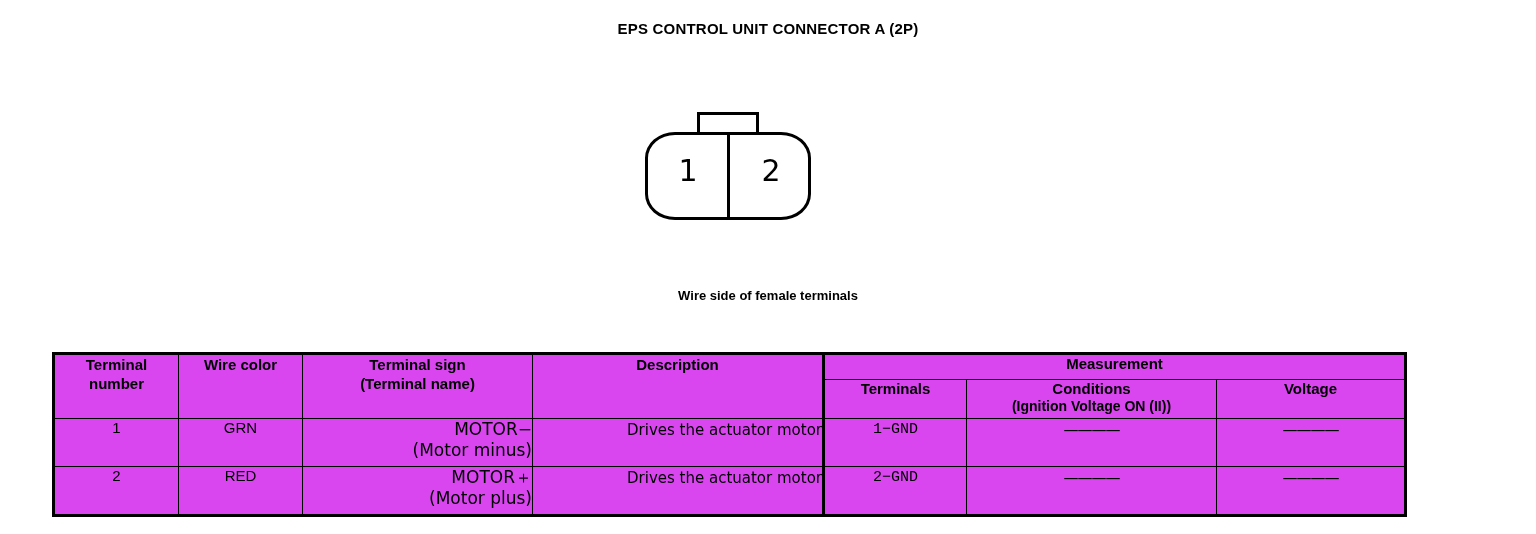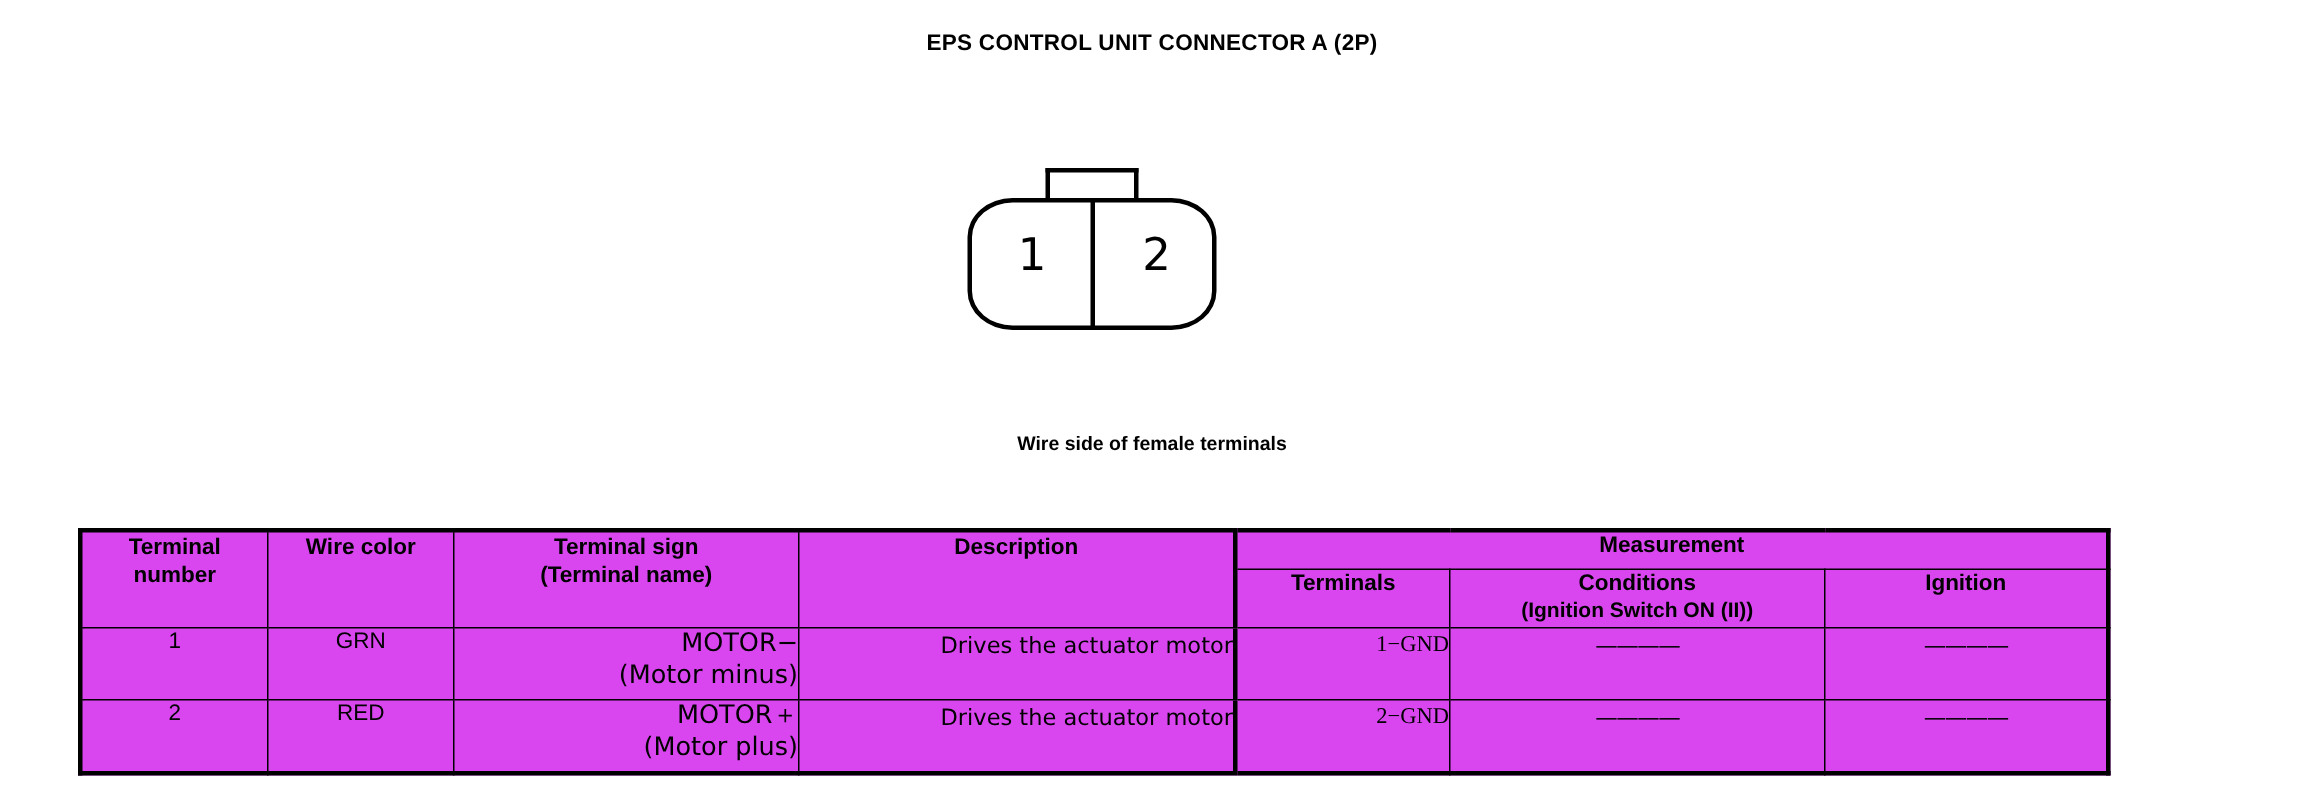--- a/index.html
+++ b/index.html
@@ -153,21 +153,21 @@
     vertical-align: top;
     padding-top: 4px;
   }
   .cell-center { text-align: center; }
   .cell-left   { text-align: right; padding-left: 8px !important; }
   .cell-num    { font-size: 16px; }
 
   .sign-line1 { display: block; line-height: 21px; font-size: 17px; font-family: "DejaVu Sans", sans-serif; }
   .sign-line2 { display: block; line-height: 21px; font-size: 17px; font-family: "DejaVu Sans", sans-serif; }
   .desc-text  { font-size: 16px; font-family: "DejaVu Sans", sans-serif; line-height: 22px; }
-  .terminals-text { font-size: 16px; font-family: Liberation Serif, serif; line-height: 22px; text-align: right; }
+  .terminals-text { font-size: 16px; font-family: Liberation Mono, monospace; line-height: 22px; }
 
   .dash-mark {
     display: block;
     text-align: center;
     font-size: 15px;
     line-height: 22px;
     letter-spacing: -1px;
     font-family: "DejaVu Sans", sans-serif;
   }
 </style>
@@ -215,24 +215,24 @@
       <th class="th-measurement sep-left" colspan="3">
         <span>Measurement</span>
       </th>
     </tr>
     <tr>
       <th class="th-sub sep-left">
         <span class="l1">Terminals</span>
       </th>
       <th class="th-sub">
         <span class="l1">Conditions</span>
-        <span class="l2">(Ignition Switch ON (II))</span>
+        <span class="l2">(Ignition Voltage ON (II))</span>
       </th>
       <th class="th-sub">
-        <span class="l1">Ignition</span>
+        <span class="l1">Voltage</span>
       </th>
     </tr>
   </thead>
   <tbody>
     <tr class="data-row">
       <td class="cell-center cell-num">1</td>
       <td class="cell-center cell-num">GRN</td>
       <td class="cell-left">
         <span class="sign-line1">MOTOR−</span>
         <span class="sign-line2">(Motor minus)</span>

